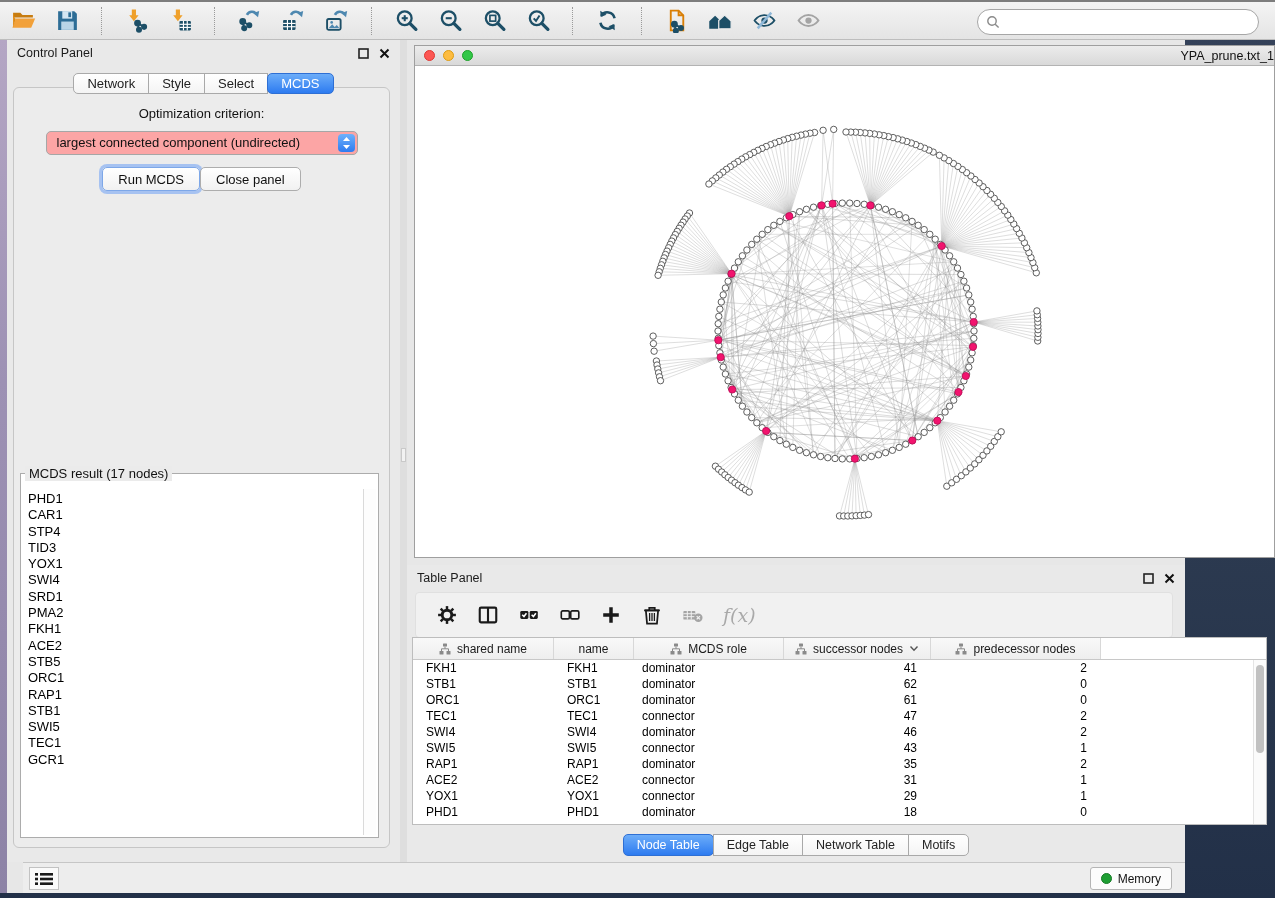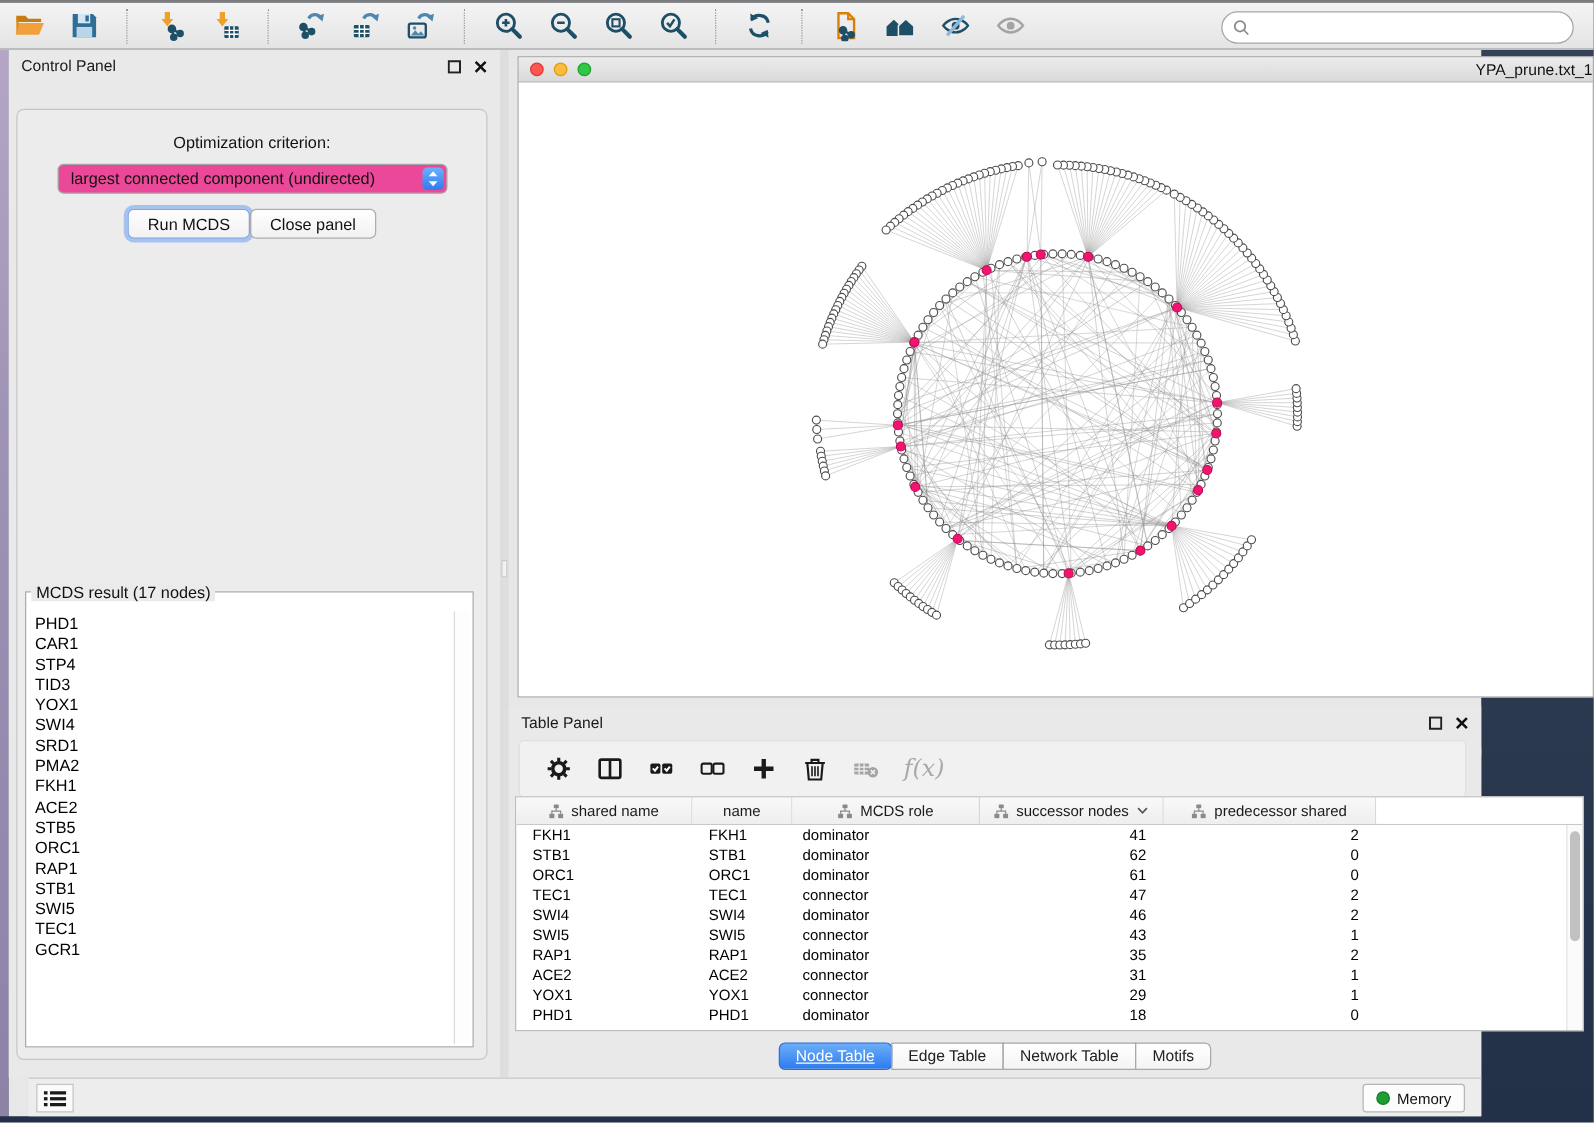--- a/index.html
+++ b/index.html
@@ -37,21 +37,21 @@
   .cp-tabs { position:absolute; left:0; right:0; top:33px; display:flex; justify-content:center; z-index:2; }
   .cp-tab { height:21px; padding:0 13px; background:linear-gradient(#fff,#f4f4f4); border:1px solid #a9a9a9;
     margin-left:-1px; font-size:13px; line-height:19px; color:#222; cursor:pointer; }
   .cp-tab:first-child { border-radius:5px 0 0 5px; margin-left:0; }
   .cp-tab:last-child  { border-radius:0 5px 5px 0; }
   .cp-tab.active { background:linear-gradient(#6cadf9,#2d7bf0); color:#fff; border-color:#2e6fd4;
     border-radius:5px; position:relative; z-index:3; }
   .cp-box { position:absolute; left:6px; right:10px; top:47px; bottom:14px;
     background:#ececec; border:1px solid #c6c6c6; border-radius:6px; }
   .opt-label { text-align:center; margin-top:18px; font-size:13px; color:#111; }
-  .select { margin:10px auto 0; width:312px; height:24px; position:relative; background:#ec4899;
+  .select { margin:10px auto 0; width:312px; height:24px; position:relative; background:#fca5a5;
     border:1px solid #a6a6a6; border-radius:5px; font-size:13px; line-height:22px;
     padding-left:10px; color:#111; cursor:pointer; }
   .select-stepper { position:absolute; right:2px; top:2px; width:17px; height:18px; border-radius:4px;
     background:linear-gradient(#6db1fb,#2e7bf0); display:flex; flex-direction:column;
     align-items:center; justify-content:center; gap:2px; }
   .btn-row { display:flex; justify-content:center; margin-top:12px; }
   .btn { height:24px; padding:0 15px; font-size:13px; color:#111;
     background:linear-gradient(#ffffff,#f1f1f1); border:1px solid #adadad; border-radius:5px; cursor:pointer; }
   .btn.focus { box-shadow:0 0 0 3px rgba(110,160,245,.55); border-color:#7da7e8; }
   .result-fieldset { position:absolute; left:6px; right:10px; top:378px; height:372px;
@@ -101,21 +101,21 @@
   .tp-row .c-text { padding-left:13px; line-height:16px; }
   .tp-row .c-role { padding-left:8px; line-height:16px; }
   .tp-row .c-num { padding-right:14px; text-align:right; line-height:16px; }
   .tp-scroll { position:absolute; right:0; top:22px; bottom:0; width:13px; background:#fbfbfb; border-left:1px solid #e4e4e4; }
   .tp-scroll .thumb { position:absolute; left:2px; top:5px; width:8px; height:88px; background:#c1c1c1; border-radius:5px; }
   .tp-tabs { position:absolute; left:0; right:0; top:269px; display:flex; justify-content:center; }
   .tp-tab { height:22px; padding:0 13px; background:linear-gradient(#fff,#f4f4f4); border:1px solid #a9a9a9;
     margin-left:-1px; font-size:12.5px; line-height:20px; color:#222; cursor:pointer; }
   .tp-tab:first-child { border-radius:5px 0 0 5px; margin-left:0; }
   .tp-tab:last-child { border-radius:0 5px 5px 0; }
-  .tp-tab.active { background:linear-gradient(#6cadf9,#2d7bf0); color:#fff; border-color:#2e6fd4; border-radius:5px;text-decoration:underline; }
+  .tp-tab.active { background:linear-gradient(#6cadf9,#2d7bf0); color:#fff; border-color:#2e6fd4; border-radius:5px; }
 
   
   .statusbar { position:absolute; left:16px; right:0; bottom:0; height:31px; background:#ededed;
     border-top:1px solid #c6c6c6; }
   .sb-left { position:absolute; left:6px; top:4px; width:30px; height:23px; background:#fafafa;
     border:1px solid #c2c2c2; display:flex; align-items:center; justify-content:center; cursor:pointer; }
   .sb-memory { position:absolute; right:13px; top:4px; height:23px; background:#fcfcfc;
     border:1px solid #b5b5b5; border-radius:3px; display:flex; align-items:center; gap:6px;
     padding:0 10px; font-size:12px; font-family:"Liberation Sans",sans-serif; color:#111; cursor:pointer; }
   .memdot { width:11px; height:11px; border-radius:50%; background:#1e9e33; border:1px solid #157a25; }
@@ -300,20 +300,26 @@
               <rect x="1" y="1" width="9" height="9" fill="none" stroke="#222" stroke-width="1.6"></rect>
             </svg>
         </span>
         <span class="pbtn">
           <svg width="11" height="11" viewBox="0 0 11 11">
               <path d="M1.5 1.5l8 8M9.5 1.5l-8 8" stroke="#111" stroke-width="2"></path>
             </svg>
         </span>
       </span>
     </div>
+    <div class="cp-tabs" id="cp-tabs">
+        <div class="cp-tab">Network</div>
+        <div class="cp-tab">Style</div>
+        <div class="cp-tab">Select</div>
+        <div class="cp-tab active">MCDS</div>
+      </div>
     <div class="cp-box">
       <div class="opt-label">Optimization criterion:</div>
       <div class="select">
         <span class="select-text">largest connected component (undirected)</span>
         <span class="select-stepper">
           <svg width="9" height="6" viewBox="0 0 9 6">
               <path d="M1 5l3.5-4L8 5z" fill="#fff"></path>
             </svg>
           <svg width="9" height="6" viewBox="0 0 9 6">
               <path d="M1 1l3.5 4L8 1z" fill="#fff"></path>
@@ -1142,21 +1148,21 @@
             </div>
             <div class="th-cell">
               <svg width="12" height="12" viewBox="0 0 12 12">
                 <g fill="#8a8a8a">
                   <rect x="4" y="0.5" width="4" height="3" rx="0.5"></rect>
                   <rect x="0.5" y="8" width="4" height="3.5" rx="0.5"></rect>
                   <rect x="7.5" y="8" width="4" height="3.5" rx="0.5"></rect>
                 </g>
                 <path d="M6 3.5v2.3M2.5 8V5.8h7V8" fill="none" stroke="#8a8a8a"></path>
               </svg>
-              <span>predecessor shared</span>
+              <span>predecessor nodes</span>
             </div>
             <div class="th-cell filler"></div>
           </div>
         <div id="tp-tbody">
             <div class="tp-row">
               <div class="c-text">FKH1</div>
               <div class="c-text">FKH1</div>
               <div class="c-role">dominator</div>
               <div class="c-num">41</div>
               <div class="c-num">2</div>

